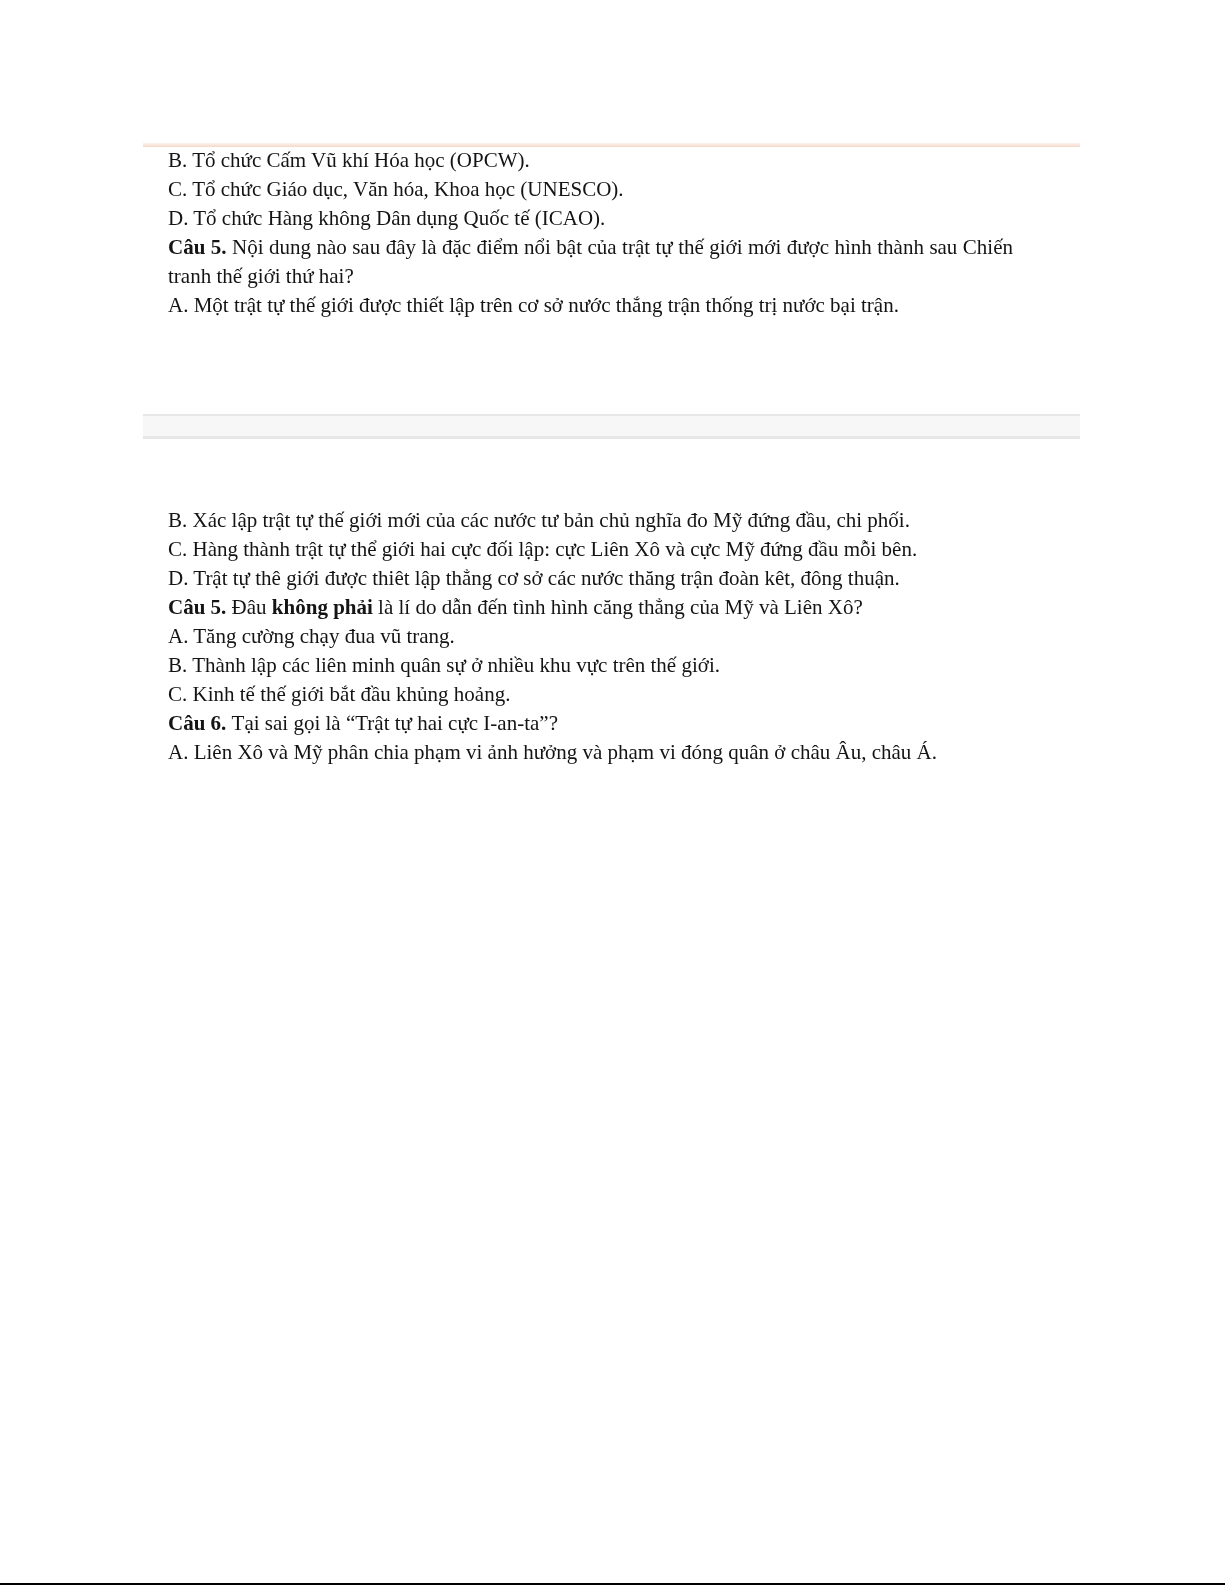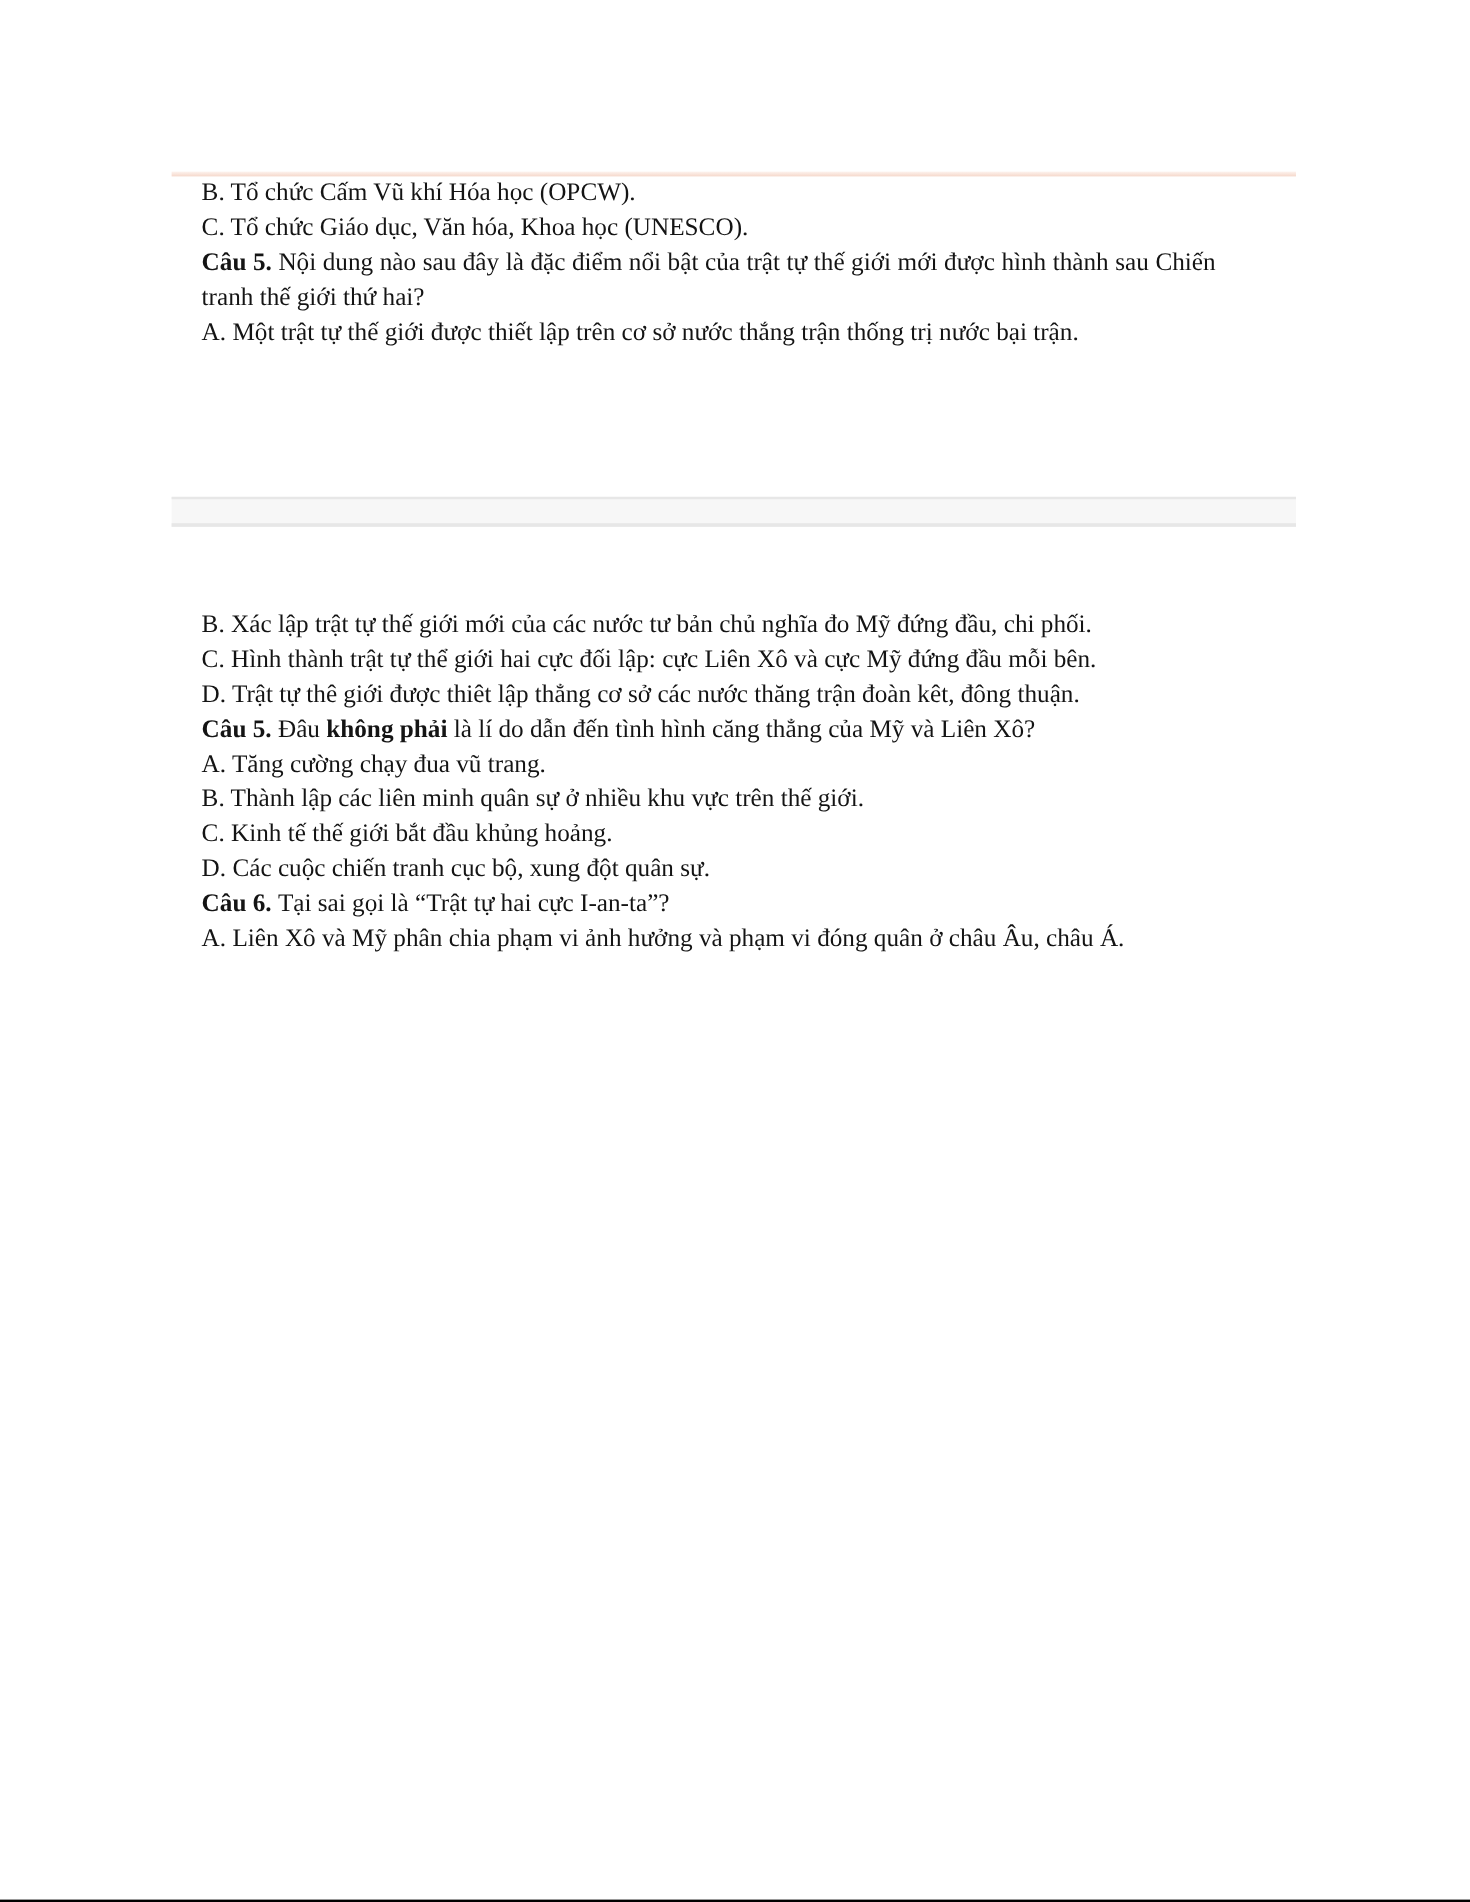--- a/index.html
+++ b/index.html
@@ -72,33 +72,33 @@
 </style>
 </head>
 <body>
 
 <div class="page">
   <div class="top-rule"></div>
 
   <div class="text-block" id="block1">
       <p><span>B. Tổ chức Cấm Vũ khí Hóa học (OPCW).</span></p>
       <p><span>C. Tổ chức Giáo dục, Văn hóa, Khoa học (UNESCO).</span></p>
+      <p><span>D. Tổ chức Hàng không Dân dụng Quốc tế (ICAO).</span></p>
       <p class="justify"><span class="b">Câu 5. </span><span>Nội dung nào sau đây là đặc điểm nổi bật của trật tự thế giới mới được hình thành sau Chiến tranh thế giới thứ hai?</span></p>
       <p><span>A. Một trật tự thế giới được thiết lập trên cơ sở nước thắng trận thống trị nước bại trận.</span></p>
     </div>
 
   <div class="placeholder-band"></div>
 
   <div class="text-block" id="block2">
       <p><span>B. Xác lập trật tự thế giới mới của các nước tư bản chủ nghĩa đo Mỹ đứng đầu, chi phối.</span></p>
-      <p><span>C. Hình thành trật tự thể giới hai cực đối lập: cực Liên Xô và cực Mỹ đứng đầu mỗi bên.</span></p>
+      <p><span>C. Hàng thành trật tự thể giới hai cực đối lập: cực Liên Xô và cực Mỹ đứng đầu mỗi bên.</span></p>
       <p><span>D. Trật tự thê giới được thiêt lập thẳng cơ sở các nước thăng trận đoàn kêt, đông thuận.</span></p>
       <p><span class="b">Câu 5. </span><span>Đâu </span><span class="b">không phải</span><span> là lí do dẫn đến tình hình căng thẳng của Mỹ và Liên Xô?</span></p>
       <p><span>A. Tăng cường chạy đua vũ trang.</span></p>
       <p><span>B. Thành lập các liên minh quân sự ở nhiều khu vực trên thế giới.</span></p>
       <p><span>C. Kinh tế thế giới bắt đầu khủng hoảng.</span></p>
-      <p><span>D. Các cuộc chiến tranh cục bộ, xung đột quân sự.</span></p>
       <p><span class="b">Câu 6. </span><span>Tại sai gọi là “Trật tự hai cực I-an-ta”?</span></p>
       <p><span>A. Liên Xô và Mỹ phân chia phạm vi ảnh hưởng và phạm vi đóng quân ở châu Âu, châu Á.</span></p>
     </div>
 
   <div class="bottom-edge"></div>
 </div>
 
 </body></html>

